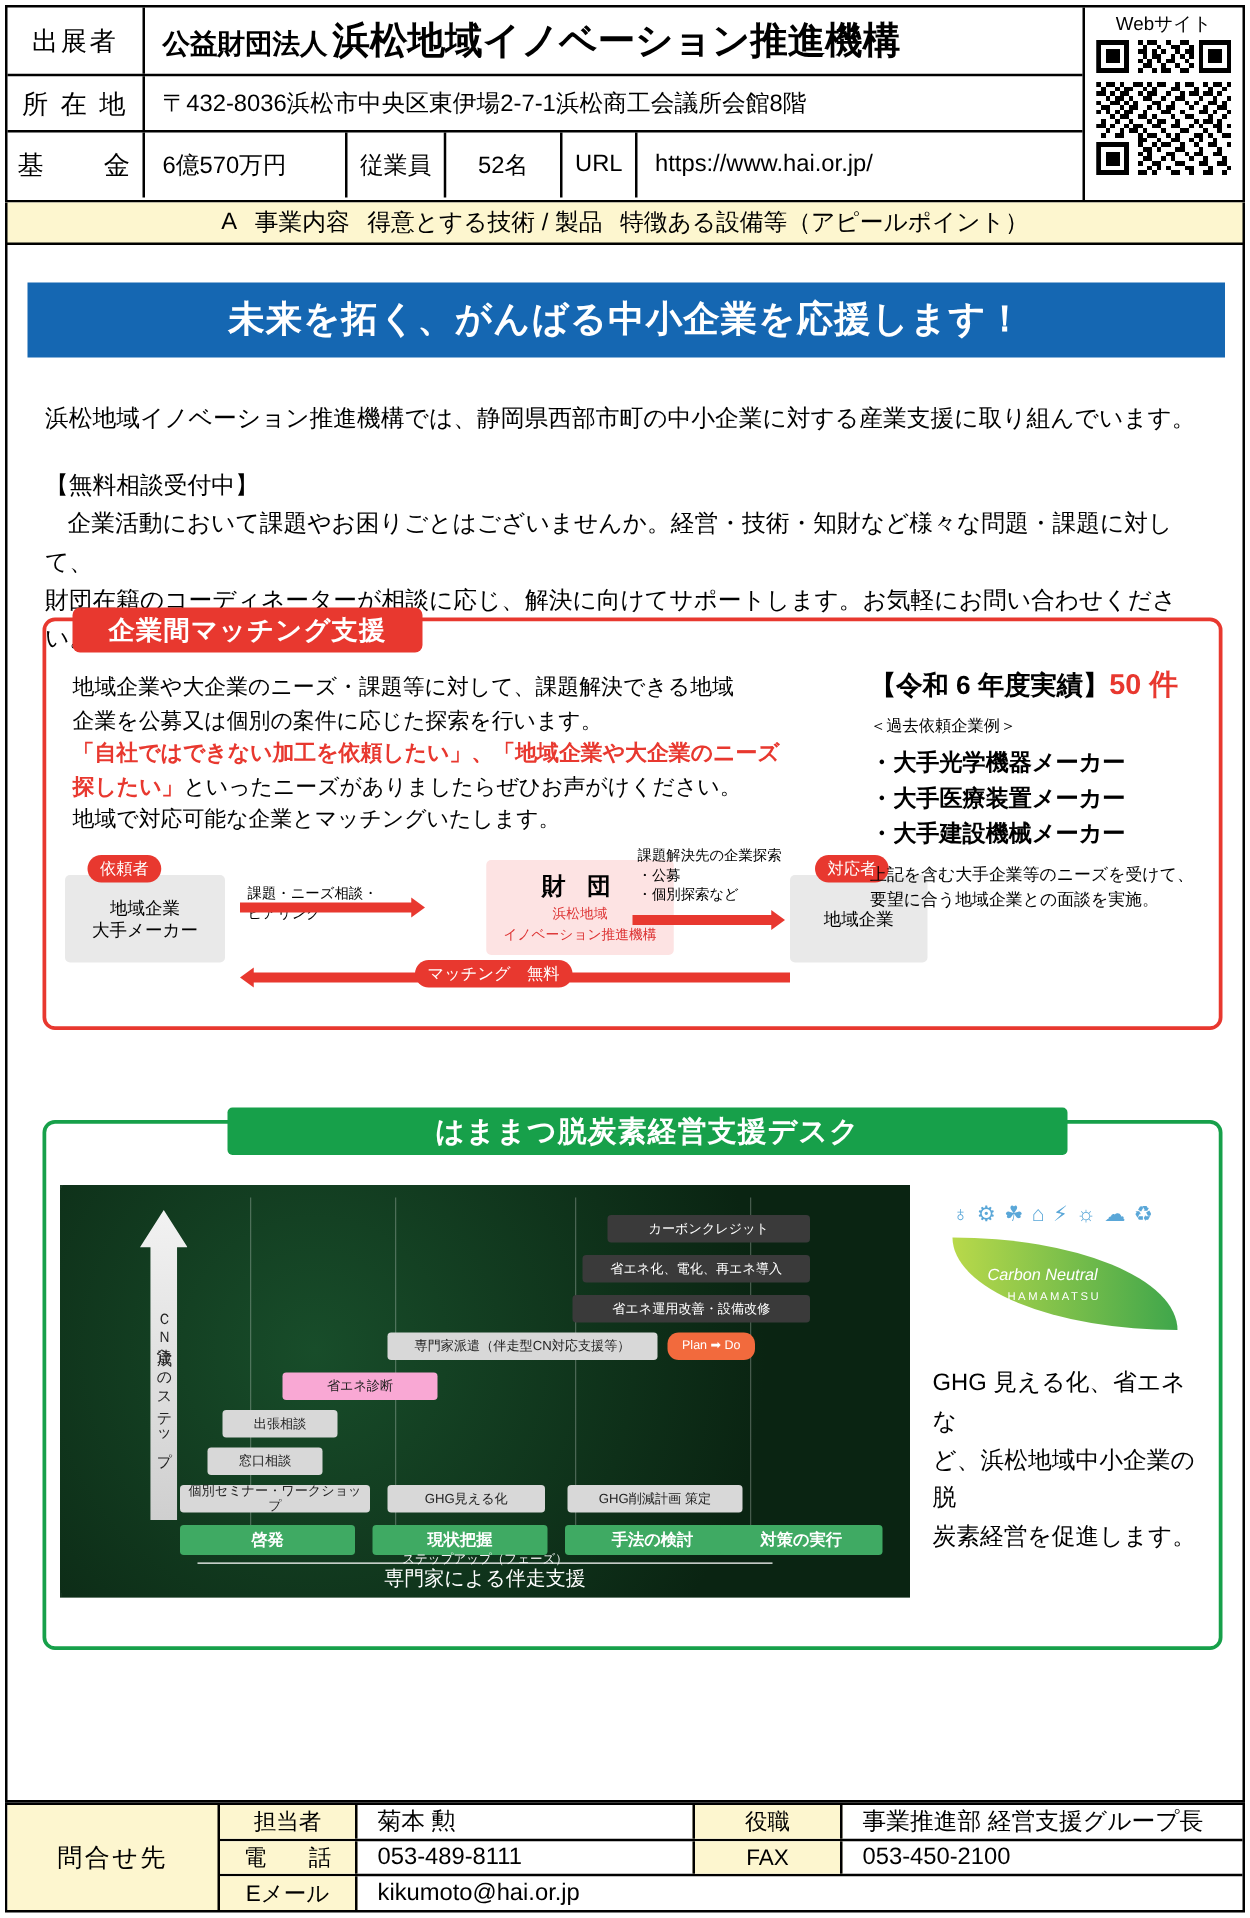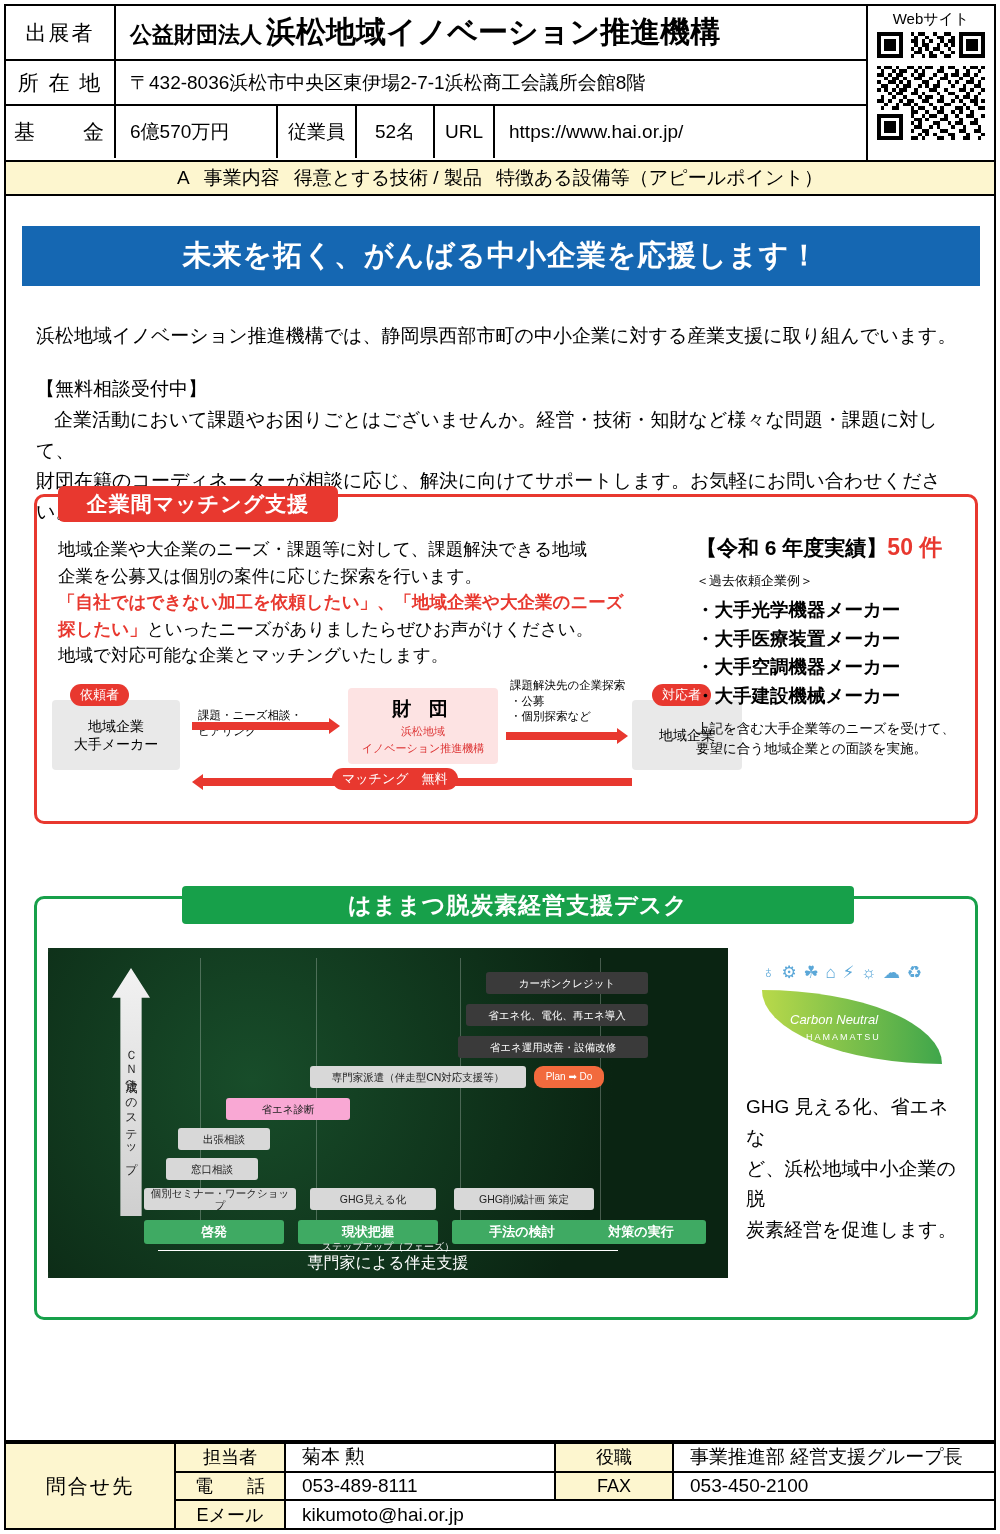--- a/index.html
+++ b/index.html
@@ -96,21 +96,21 @@
     display:flex; flex-direction:column; align-items:center; justify-content:center;
     font-size:14px; line-height:1.3;
   }
   .flow-pill {
     position:absolute; background:#e8382f; color:#fff; border-radius:12px;
     display:flex; align-items:center; justify-content:center;
     font-size:13px; padding:2px 10px; white-space:nowrap;
   }
   .flow-center {
     position:absolute; background:#fde3e3; border-radius:4px;
-    display:flex; flex-direction:column; align-items:center; justify-content:center;
+    display:flex; flex-direction:column; align-items:center; justify-content:center;margin-left:41px;
   }
   .flow-center .t1 { font-size:19px; letter-spacing:6px; font-weight:bold; }
   .flow-center .t2 { font-size:11px; color:#d33; line-height:1.25; margin-top:3px; }
   .flow-note { position:absolute; font-size:11.5px; line-height:1.35; }
   .arrow-r {
     position:absolute; height:8px; background:#e8382f;
   }
   .arrow-r:after {
     content:""; position:absolute; right:-10px; top:-4px;
     border-left:11px solid #e8382f; border-top:8px solid transparent; border-bottom:8px solid transparent;
@@ -235,21 +235,21 @@
           <span class="addr">浜松市中央区東伊場2-7-1</span>
           <span class="gap"></span>
           <span class="addr">浜松商工会議所会館8階</span>
         </div>
       </div>
 
       <div class="hdr-row r3">
         <div class="lbl">基　　金</div>
         <div class="cell-val" style="width:160px">6億570万円</div>
         <div class="cell-lbl">従業員</div>
-        <div class="cell-val" style="width:76px;justify-content:center">52名</div>
+        <div class="cell-val" style="width:91px;justify-content:center">52名</div>
         <div class="cell-lbl">URL</div>
         <div class="cell-val">https://www.hai.or.jp/</div>
       </div>
 
     </div>
 
     <div class="hdr-right">
       <div class="web-label">Webサイト</div>
       <svg class="qr" viewBox="0 0 29 29" shape-rendering="crispEdges">
         <rect width="29" height="29" fill="#fff"></rect>
@@ -527,21 +527,20 @@
     </div>
 
     <div class="match-right">
       <div class="mr-head">
         <span>【令和 6 年度実績】</span><span class="num">50 件</span>
       </div>
       <div class="mr-sub">＜過去依頼企業例＞</div>
       <ul class="mr-list">
         <li>・大手光学機器メーカー</li>
         <li>・大手医療装置メーカー</li>
-        <li>・大手空調機器メーカー</li>
         <li>・大手建設機械メーカー</li>
       </ul>
       <div class="mr-foot">
         <div>上記を含む大手企業等のニーズを受けて、</div>
         <div>要望に合う地域企業との面談を実施。</div>
       </div>
     </div>
 
     <div class="green-box"></div>
     <div class="green-tab">はままつ脱炭素経営支援デスク</div>

